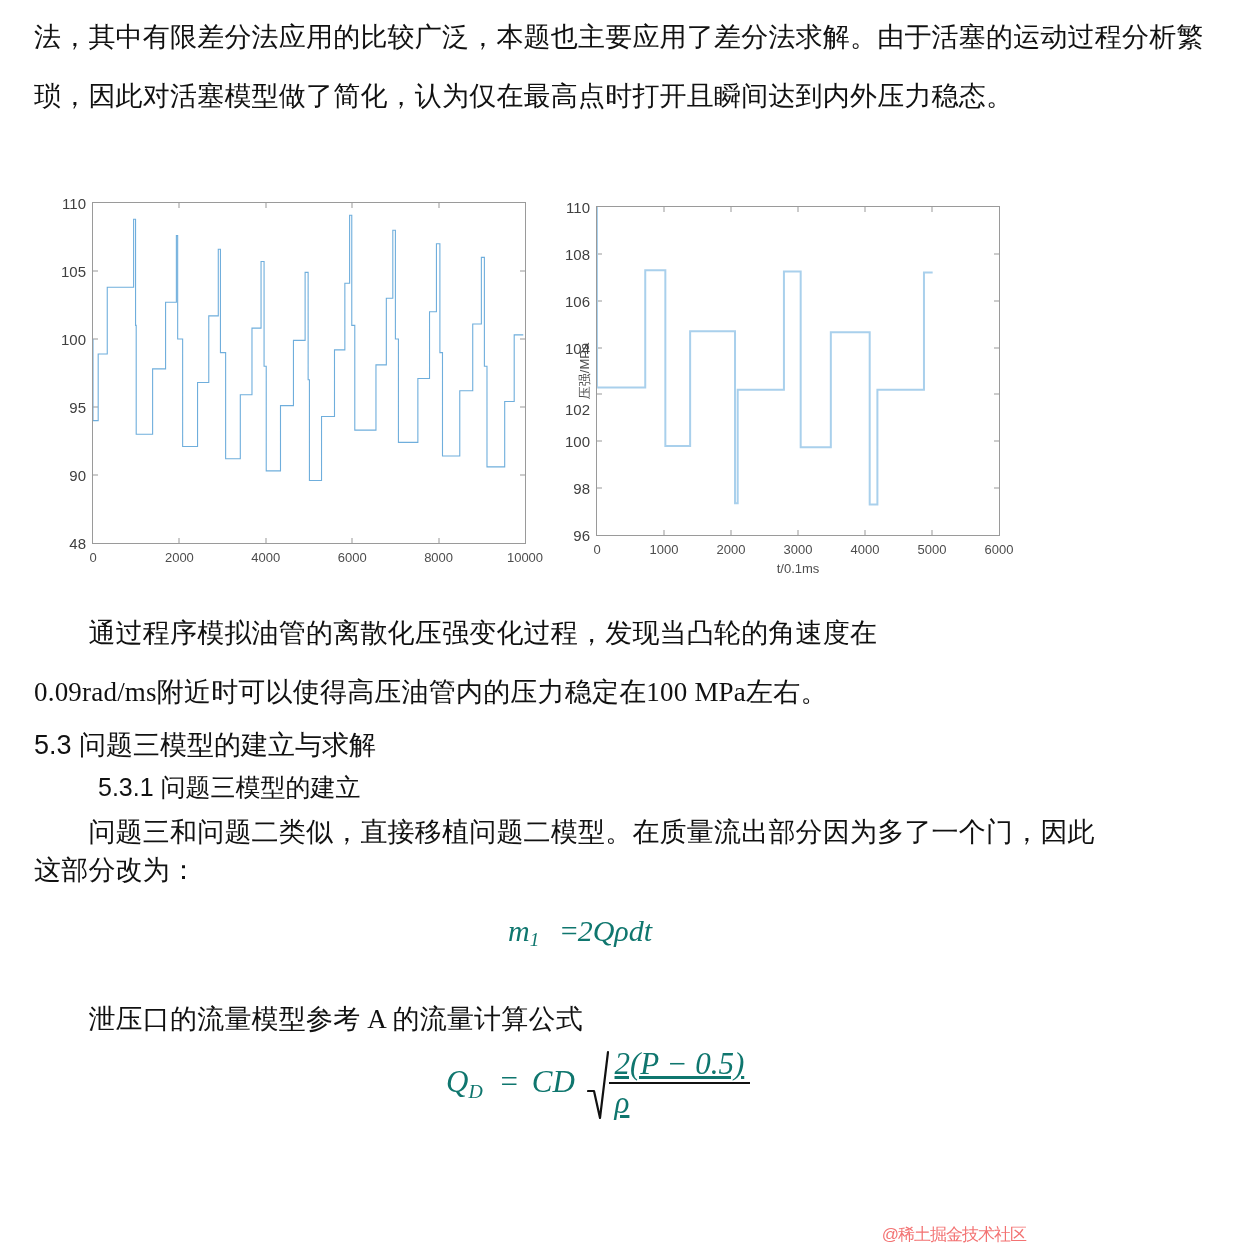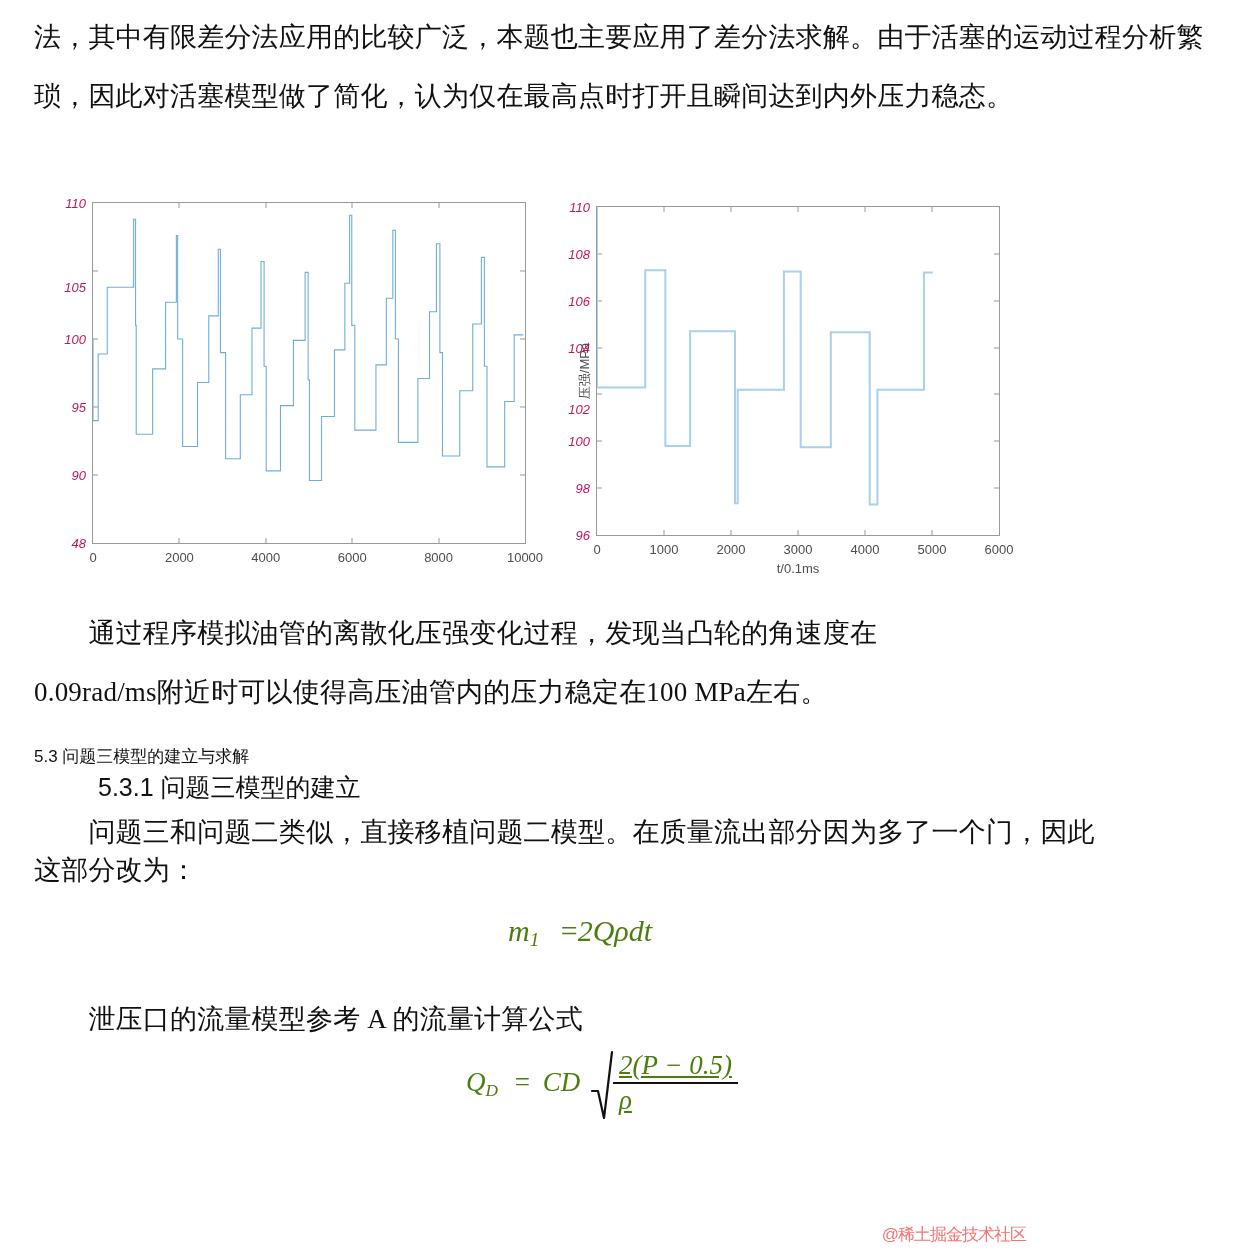--- a/index.html
+++ b/index.html
@@ -85,25 +85,24 @@
   
   .fig-right .plotbox {
     left: 48px; top: 18px; width: 404px; height: 330px;
   }
 
   .ytick {
     position: absolute;
     right: 100%;
     transform: translateY(-50%);
     padding-right: 7px;
-    font-size: 13px;
-    color: #be185d;
-    font-family: "Liberation Sans", "DejaVu Sans", sans-serif;
-    white-space: nowrap;
-    font-style: italic;
+    font-size: 15px;
+    color: #404040;
+    font-family: "Liberation Sans", "DejaVu Sans", sans-serif;
+    white-space: nowrap;
   }
   .ytick-mark {
     position: absolute;
     left: 0;
     width: 5px;
     height: 1px;
     background: #9a9a9a;
     transform: translateY(-50%);
   }
   .ytick-mark.r {
@@ -163,21 +162,21 @@
     width: 100%;
     height: 100%;
     display: block;
   }
 
   
   .eq {
     position: absolute;
     font-family: "Liberation Serif", "DejaVu Serif", serif;
     font-style: italic;
-    color: #4d7c0f;
+    color: #0f766e;
     white-space: nowrap;
   }
   .eq .sub {
     font-size: 0.64em;
     vertical-align: -0.28em;
     font-style: italic;
   }
   .eq .up { font-style: normal; }
 
   .frac {
@@ -228,21 +227,21 @@
 
   <div class="figures">
 
     <div class="fig fig-left">
       <div class="plotbox">
 
         <div class="ytick" style="top:100%;">48</div>
         <div class="ytick" style="top:80%;">90</div>
         <div class="ytick" style="top:60%;">95</div>
         <div class="ytick" style="top:40%;">100</div>
-        <div class="ytick" style="top:20%;margin-top:16px;">105</div>
+        <div class="ytick" style="top:20%;">105</div>
         <div class="ytick" style="top:0%;">110</div>
 
         <div class="ytick-mark" style="top:80%;"></div>
         <div class="ytick-mark" style="top:60%;"></div>
         <div class="ytick-mark" style="top:40%;"></div>
         <div class="ytick-mark" style="top:20%;"></div>
         <div class="ytick-mark r" style="top:80%;"></div>
         <div class="ytick-mark r" style="top:60%;"></div>
         <div class="ytick-mark r" style="top:40%;"></div>
         <div class="ytick-mark r" style="top:20%;"></div>
@@ -319,33 +318,33 @@
         <svg class="plot-svg" id="svg-right" viewBox="0 0 404 330" preserveAspectRatio="none">
             <path d="M0.00 0.00 L0.00 181.50 L48.48 181.50 L48.48 63.64 L68.68 63.64 L68.68 240.43 L93.59 240.43 L93.59 124.93 L138.71 124.93 L138.71 298.18 L141.40 298.18 L141.40 183.86 L187.86 183.86 L187.86 64.82 L204.69 64.82 L204.69 241.61 L234.99 241.61 L234.99 126.11 L274.05 126.11 L274.05 299.36 L281.79 299.36 L281.79 183.86 L328.59 183.86 L328.59 66.00 L337.34 66.00" fill="none" stroke="#A9D0EC" stroke-width="2" vector-effect="non-scaling-stroke" stroke-linejoin="miter"></path>
           </svg>
       </div>
     </div>
   </div>
 
   <div class="para" style="left:34px; top:604px; width:1180px;">　　通过程序模拟油管的离散化压强变化过程，发现当凸轮的角速度在</div>
   <div class="para" style="left:34px; top:663px; width:1180px;">0.09rad/ms附近时可以使得高压油管内的压力稳定在100 MPa左右。</div>
 
-  <div class="heading" style="left:34px; top:745px; font-size:17px;">5.3 问题三模型的建立与求解</div>
+  <div class="heading" style="left:34px; top:727px; font-size:27px;">5.3 问题三模型的建立与求解</div>
   <div class="heading" style="left:98px; top:771px; font-size:25px;">5.3.1 问题三模型的建立</div>
 
   <div class="para tight" style="left:34px; top:813px; width:1085px;">　　问题三和问题二类似，直接移植问题二模型。在质量流出部分因为多了一个门，因此这部分改为：</div>
 
   <div class="eq" style="left:508px; top:914px; font-size:30px;">
     <span>m</span><span class="sub">1</span>
     <span style="display:inline-block;width:14px"></span><span class="up">=</span><span>2Qρdt</span>
   </div>
 
   <div class="para tight" style="left:34px; top:1000px; width:1085px;">　　泄压口的流量模型参考 A 的流量计算公式</div>
 
-  <div class="eq" style="left:466px; top:1048px; font-size:27px;">
+  <div class="eq" style="left:446px; top:1048px; font-size:31px;">
     <span>Q</span><span class="sub">D</span>
     <span style="display:inline-block;width:10px"></span><span class="up">=</span>
     <span style="display:inline-block;width:6px"></span><span>CD</span>
     <span class="radic">
       <svg width="22" height="74" viewBox="0 0 22 74" style="vertical-align:middle;position:relative;top:-1px;">
         <path d="M1 44 L7 44 L13 71 L21 5" fill="none" stroke="#111" stroke-width="2.2" stroke-linecap="round" stroke-linejoin="round"></path>
       </svg><span class="frac"><span class="num">2(P − 0.5)</span><span class="den">ρ</span></span>
     </span>
   </div>
 

